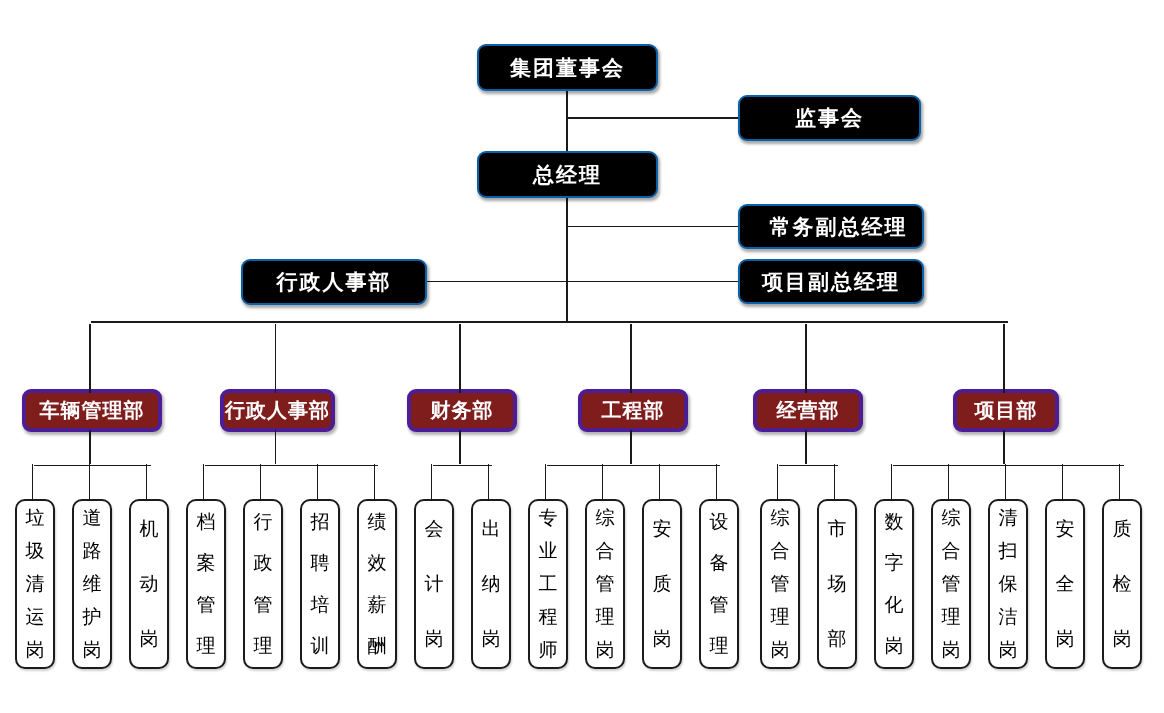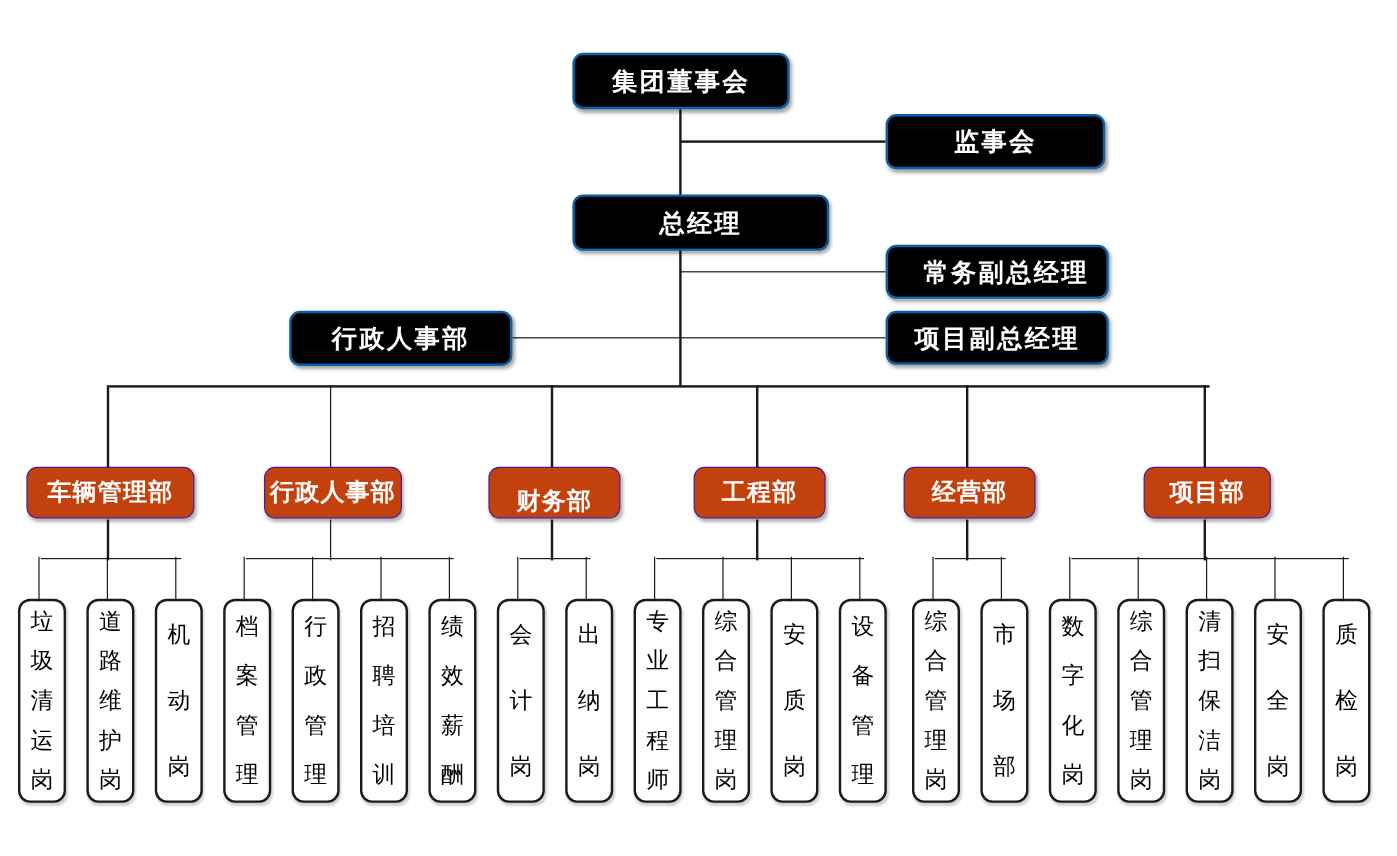--- a/index.html
+++ b/index.html
@@ -20,21 +20,21 @@
     box-sizing:border-box;border-radius:9px;color:#ffffff;font-weight:bold;
     font-size:21px;letter-spacing:2px;z-index:2;white-space:nowrap;
     box-shadow:1.5px 2.5px 3px rgba(0,0,0,0.35);
   }
   .blue{background:#000000;border:2px solid #0A61A8;}
 
   
   .dept{
     position:absolute;top:389px;height:43px;display:flex;align-items:center;justify-content:center;
     box-sizing:border-box;border-radius:9px;color:#ffffff;font-weight:bold;
-    font-size:20px;letter-spacing:1px;background:#c2410c;border:1px solid #4c1d95;
+    font-size:20px;letter-spacing:1px;background:#7f1d1d;border:4px solid #4c1d95;
     z-index:2;white-space:nowrap;box-shadow:1.5px 2.5px 3px rgba(0,0,0,0.3);
   }
   
   .dept::before{
     content:"";position:absolute;left:calc(50% - 2.75px);top:-69px;width:1.5px;height:69px;
     background:#1a1a1a;z-index:-1;
   }
   .dept::after{
     content:"";position:absolute;left:calc(50% - 2.75px);top:calc(100% + 2px);width:1.5px;height:34px;
     background:#1a1a1a;z-index:-1;
@@ -73,40 +73,40 @@
   <div class="hline" style="left:547px;top:464.5px;width:173px;"></div>
   <div class="hline" style="left:779px;top:464.5px;width:59px;"></div>
   <div class="hline" style="left:893px;top:464.5px;width:230.5px;"></div>
 
   <div class="node blue" style="left:477px;top:44px;width:181px;height:47px;">
     <span>集团董事会</span>
   </div>
   <div class="node blue" style="left:738px;top:95px;width:183px;height:46px;">
     <span>监事会</span>
   </div>
-  <div class="node blue" style="left:477px;top:162px;width:214px;height:47px;text-align:center;">
+  <div class="node blue" style="left:477px;top:151px;width:181px;height:47px;text-align:center;">
     <span>总经理</span>
   </div>
   <div class="node blue" style="left:738px;top:204px;width:186px;height:45px;padding-left:15px;">
     <span>常务副总经理</span>
   </div>
   <div class="node blue" style="left:241px;top:259px;width:186px;height:46px;">
     <span>行政人事部</span>
   </div>
   <div class="node blue" style="left:738px;top:259px;width:186px;height:45px;">
     <span>项目副总经理</span>
   </div>
 
   <div class="dept" style="left:22px;width:140px;">
     <span>车辆管理部</span>
   </div>
   <div class="dept" style="left:220px;width:115px;">
     <span>行政人事部</span>
   </div>
-  <div class="dept" style="left:407px;width:110px;align-items:flex-end;">
+  <div class="dept" style="left:407px;width:110px;">
     <span>财务部</span>
   </div>
   <div class="dept" style="left:578px;width:110px;">
     <span>工程部</span>
   </div>
   <div class="dept" style="left:753px;width:110px;">
     <span>经营部</span>
   </div>
   <div class="dept" style="left:953px;width:106px;">
     <span>项目部</span>

